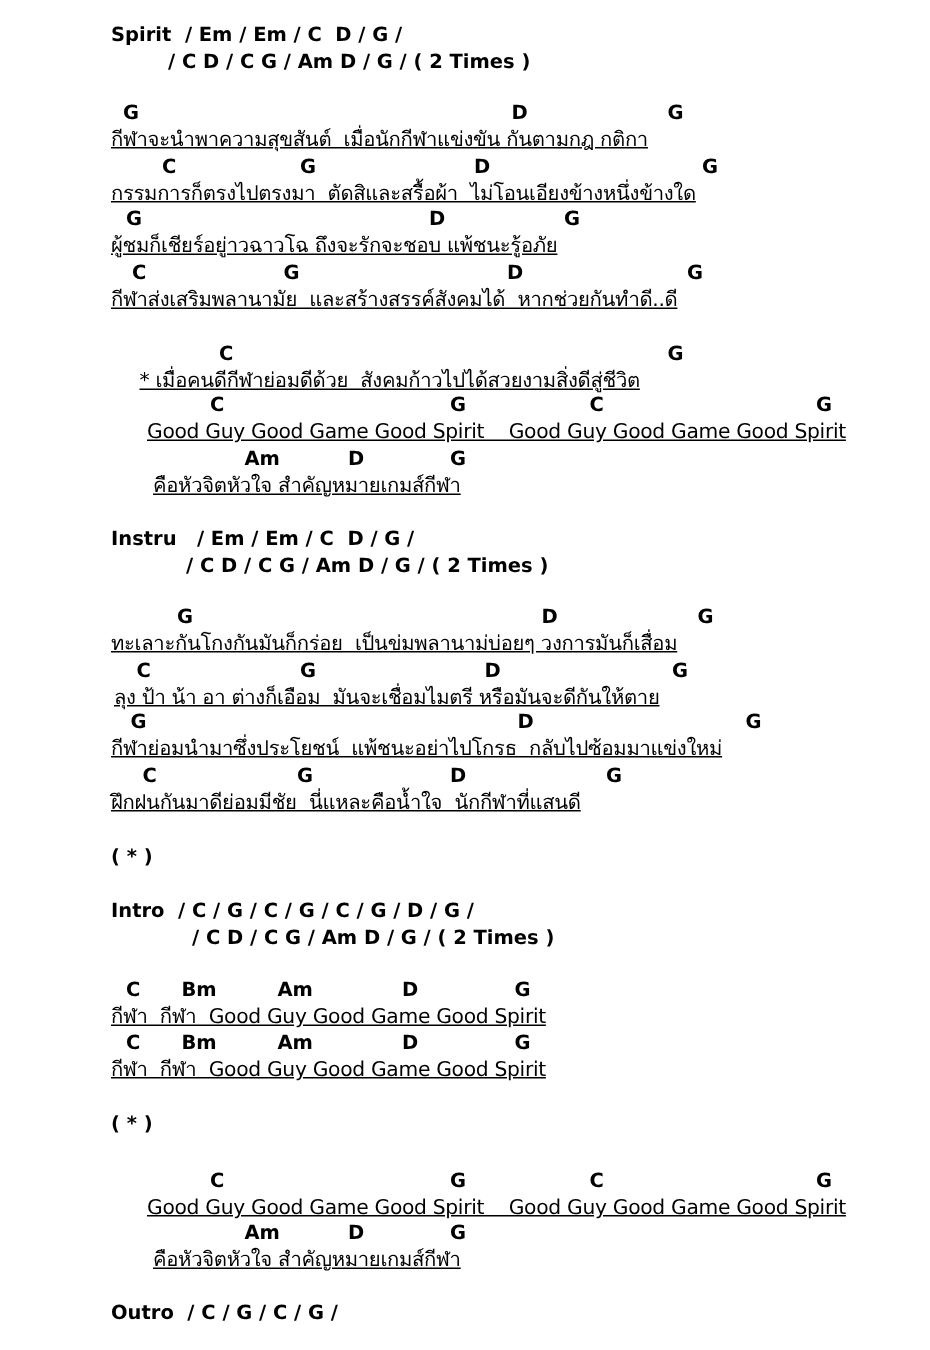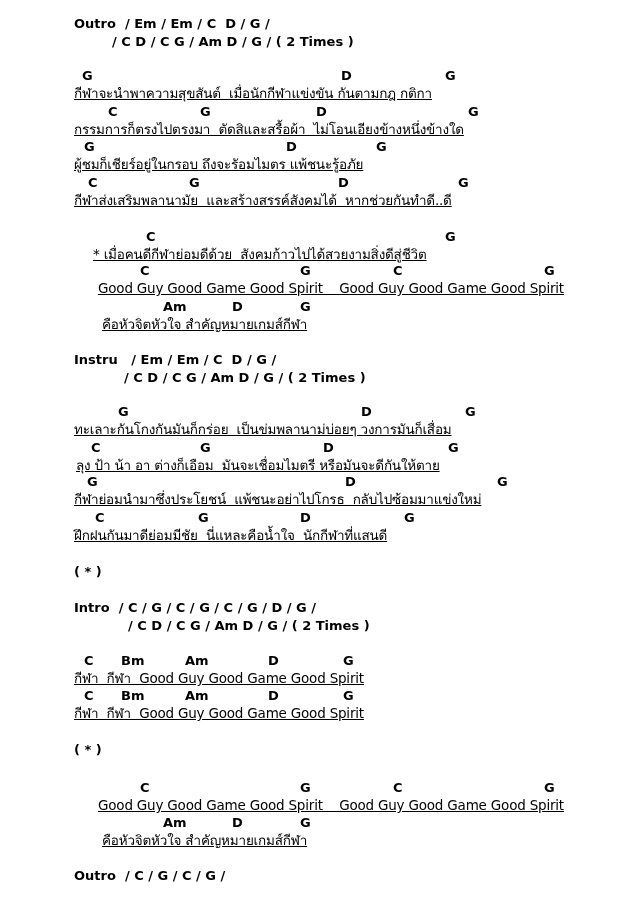--- a/index.html
+++ b/index.html
@@ -8,37 +8,37 @@
   .ln { position:absolute; white-space:pre; line-height:18px; }
   .b { font-weight:bold; font-size:13px; }
   .t { font-size:13.5px; font-family: "DejaVu Sans", sans-serif; letter-spacing:-0.2px;text-decoration:underline; }
   .ch { position:absolute; font-weight:bold; font-size:13px; white-space:pre; line-height:18px; }
 </style>
 </head>
 <body>
 
 <div id="sheet">
 
-  <div class="ln b" style="left:74px;top:15px">Outro  / Em / Em / C  D / G /</div>
+  <div class="ln b" style="left:74px;top:15px">Spirit  / Em / Em / C  D / G /</div>
   <div class="ln b" style="left:112px;top:33px">/ C D / C G / Am D / G / ( 2 Times )</div>
 
   <div>
       <div class="ch" style="left: 82px; top: 67px;">G</div>
       <div class="ch" style="left: 341px; top: 67px;">D</div>
       <div class="ch" style="left: 445px; top: 67px;">G</div>
       <div class="ln t" style="left: 74px; top: 84px;">กีฬาจะนำพาความสุขสันต์  เมื่อนักกีฬาแข่งขัน กันตามกฎ กติกา</div>
       <div class="ch" style="left: 108px; top: 103px;">C</div>
       <div class="ch" style="left: 200px; top: 103px;">G</div>
       <div class="ch" style="left: 316px; top: 103px;">D</div>
       <div class="ch" style="left: 468px; top: 103px;">G</div>
       <div class="ln t" style="left: 74px; top: 120px;">กรรมการก็ตรงไปตรงมา  ตัดสิและสรื้อผ้า  ไม่โอนเอียงข้างหนึ่งข้างใด</div>
       <div class="ch" style="left: 84px; top: 138px;">G</div>
       <div class="ch" style="left: 286px; top: 138px;">D</div>
       <div class="ch" style="left: 376px; top: 138px;">G</div>
-      <div class="ln t" style="left: 74px; top: 155px;">ผู้ชมก็เชียร์อยู่ในกรอบ ถึงจะรัอมไมตร แพ้ชนะรู้อภัย</div>
+      <div class="ln t" style="left: 74px; top: 155px;">ผู้ชมก็เชียร์อยู่าวฉาวโฉ ถึงจะรักจะชอบ แพ้ชนะรู้อภัย</div>
       <div class="ch" style="left: 88px; top: 174px;">C</div>
       <div class="ch" style="left: 189px; top: 174px;">G</div>
       <div class="ch" style="left: 338px; top: 174px;">D</div>
       <div class="ch" style="left: 458px; top: 174px;">G</div>
       <div class="ln t" style="left: 74px; top: 191px;">กีฬาส่งเสริมพลานามัย  และสร้างสรรค์สังคมได้  หากช่วยกันทำดี..ดี</div>
     </div>
 
   <div>
       <div class="ch" style="left: 146px; top: 228px;">C</div>
       <div class="ch" style="left: 445px; top: 228px;">G</div>

